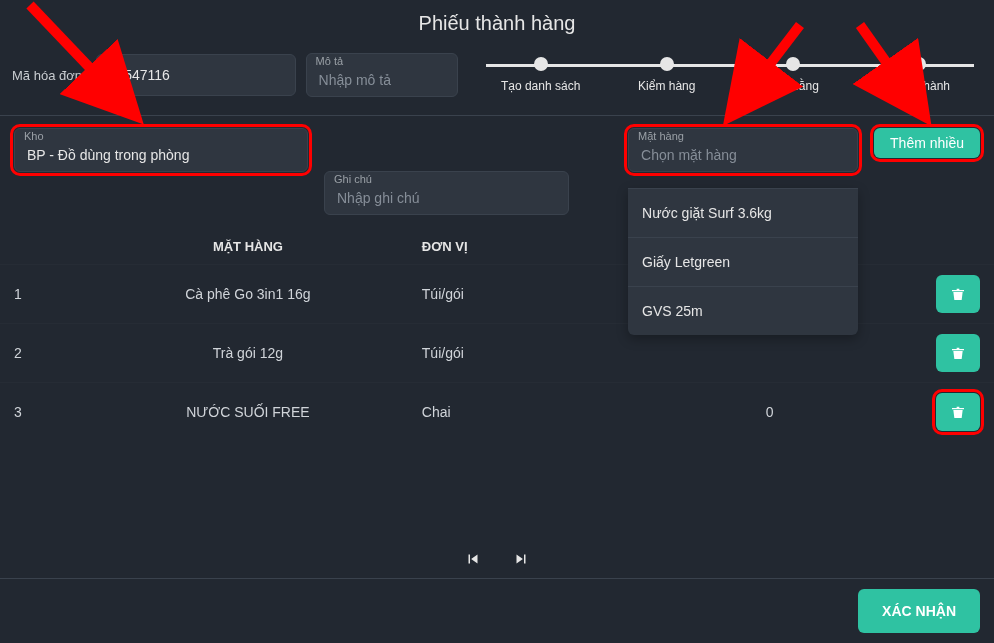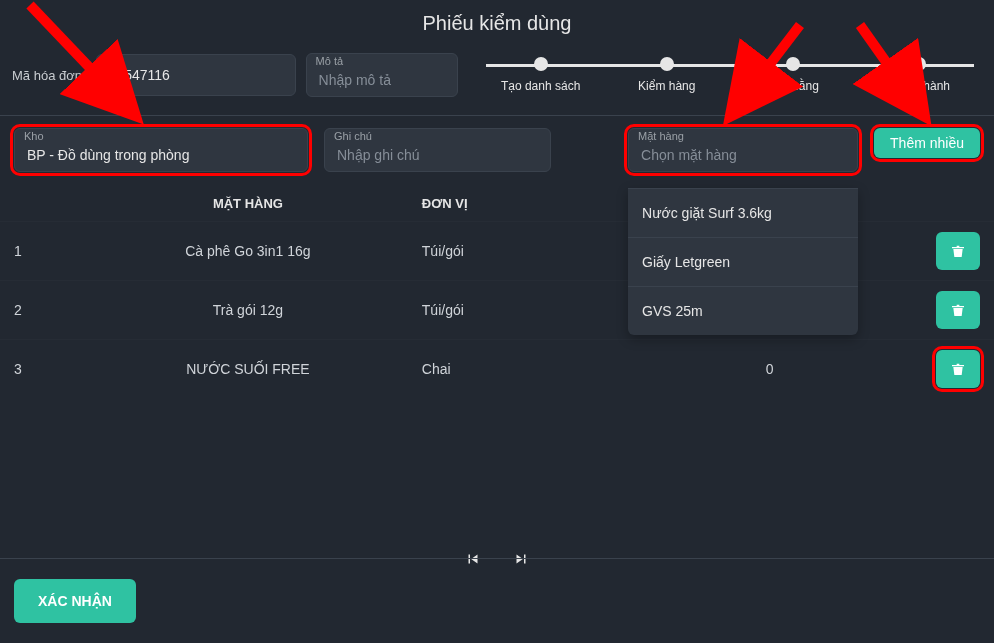--- a/index.html
+++ b/index.html
@@ -176,22 +176,23 @@
     background: none;
     border: none;
     cursor: pointer;
   }
   .footer {
     position: absolute;
     bottom: 0;
     left: 0;
     right: 0;
     border-top: 1px solid #3a424d;
-    padding: 20px 14px;
-    display: flex;
+    padding: 10px 14px;
+    display: flex;
+    justify-content: flex-end;
   }
   .btn-confirm {
     background: #2fc2a2;
     color: #fff;
     border: none;
     border-radius: 6px;
     font-size: 14px;
     font-weight: bold;
     padding: 14px 24px;
     cursor: pointer;
@@ -199,21 +200,21 @@
   
   .arrow {
     position: absolute;
     pointer-events: none;
     z-index: 20;
   }
 </style>
 </head>
 <body>
 
-<div class="page-title">Phiếu kiểm dùng</div>
+<div class="page-title">Phiếu thành hàng</div>
 
 <div class="top-row">
   <span class="label-left">Mã hóa đơn:</span>
   <div class="input-wrap" style="width:200px;">
     <input class="txt-input" style="padding-top: 12px; padding-bottom: 12px;" value="26547116">
   </div>
   <div class="input-wrap" style="width:152px;">
     <span class="input-floating-label">Mô tả</span>
     <input class="txt-input" placeholder="Nhập mô tả" style="">
   </div>
@@ -238,21 +239,21 @@
   </div>
 </div>
 
 <div class="divider"></div>
 
 <div class="filter-row">
   <div class="input-wrap red-outline" style="width:294px;">
     <span class="input-floating-label">Kho</span>
     <input class="txt-input" value="BP - Đồ dùng trong phòng" style="">
   </div>
-  <div class="input-wrap" style="width:227px;">
+  <div class="input-wrap" style="width:245px;margin-top:43px;">
     <span class="input-floating-label">Ghi chú</span>
     <input class="txt-input" placeholder="Nhập ghi chú" style="">
   </div>
   <div style="flex:1"></div>
   <div class="input-wrap red-outline" style="width:230px;">
     <span class="input-floating-label">Mặt hàng</span>
     <input class="txt-input" placeholder="Chọn mặt hàng" style="">
     <div class="dropdown-panel">
       <div class="dropdown-item">Nước giặt Surf 3.6kg</div>
       <div class="dropdown-item">Giấy Letgreen</div>

